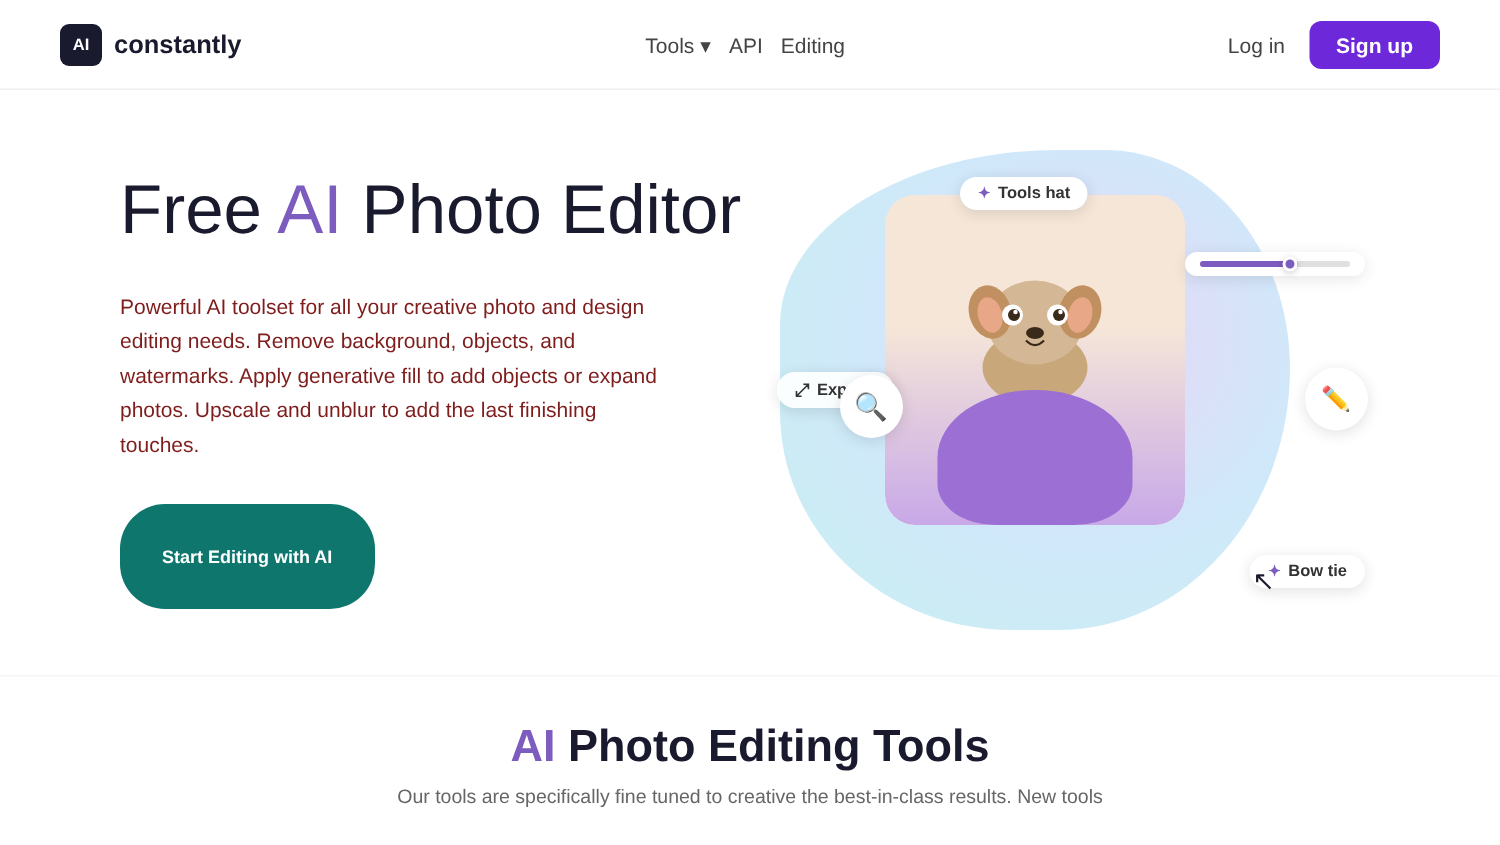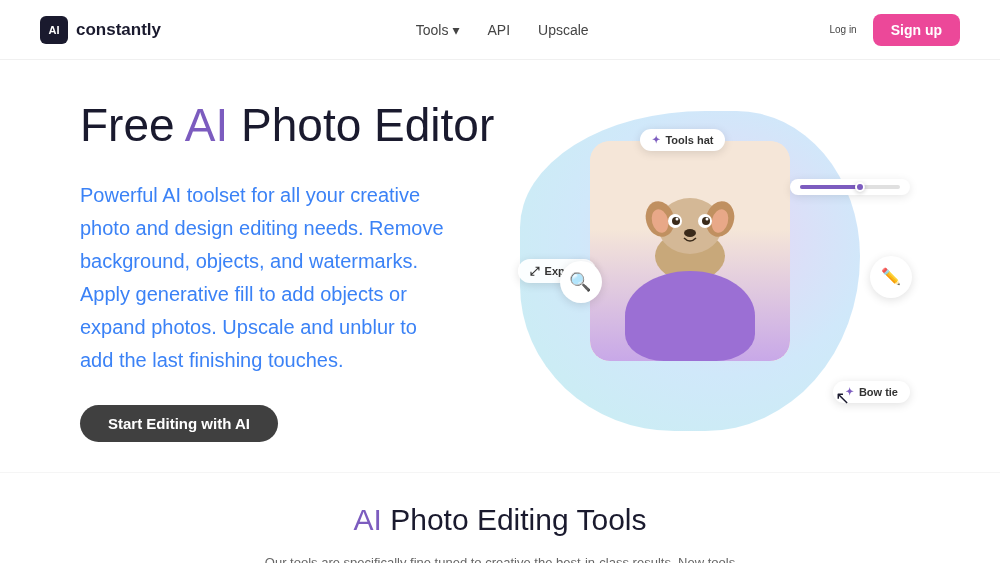--- a/index.html
+++ b/index.html
@@ -8,44 +8,44 @@
     
     nav {
       display: flex; align-items: center; justify-content: space-between;
       padding: 0 40px; height: 60px; border-bottom: 1px solid #f0f0f0;
     }
     .nav-logo { display: flex; align-items: center; gap: 8px; font-weight: 700; font-size: 17px; color: #1a1a2e; }
     .logo-icon {
       width: 28px; height: 28px; background: #1a1a2e; border-radius: 6px;
       display: flex; align-items: center; justify-content: center; color: #fff; font-size: 11px; font-weight: 800;
     }
-    .nav-center { display: flex; align-items: center; gap: 28px; margin-left: 14px; }
+    .nav-center { display: flex; align-items: center; gap: 12px; margin-left: 14px; }
     .nav-link { font-size: 14px; color: #444; cursor: pointer; display: flex; align-items: center; gap: 4px; }
     .nav-right { display: flex; align-items: center; gap: 16px; }
-    .btn-login { font-size: 10px; color: #444; cursor: pointer; }
+    .btn-login { font-size: 14px; color: #444; cursor: pointer; }
     .btn-signup {
-      background: #ec4899; color: #fff; border: none; border-radius: 8px;
+      background: #6d28d9; color: #fff; border: none; border-radius: 8px;
       padding: 8px 18px; font-size: 14px; font-weight: 600; cursor: pointer;
     }
 
     
     .hero {
       display: flex; align-items: center;
       padding: 40px 80px 30px 80px;
       min-height: 340px;
       position: relative;
       overflow: hidden;
     }
     .hero-left { flex: 1; max-width: 420px; }
     .hero-title { font-size: 46px; font-weight: 400; line-height: 1.1; margin-bottom: 28px; }
     .hero-title .ai-highlight { color: #7c5cbf; }
-    .hero-desc { font-size: 20px; color: #3b82f6; line-height: 1.65; margin-bottom: 28px; max-width: 370px; }
+    .hero-desc { font-size: 14px; color: #7f1d1d; line-height: 1.65; margin-bottom: 28px; max-width: 370px; }
     .btn-start {
-      background: #404040; color: #fff; border: none; border-radius: 30px;
-      padding: 10px 28px; font-size: 15px; font-weight: 600; cursor: pointer;
+      background: #0f766e; color: #fff; border: none; border-radius: 30px;
+      padding: 28px 28px; font-size: 12px; font-weight: 600; cursor: pointer;
       display: inline-block;
     }
 
     
     .hero-right {
       flex: 1; display: flex; justify-content: center; align-items: center;
       position: relative; height: 320px;
     }
     
     .hero-blob {
@@ -139,21 +139,21 @@
 
     
     .sparkle { color: #7c5cbf; font-size: 10px; }
 
     
     .tools-section {
       background: #fff; padding: 30px 40px 20px;
       border-top: 1px solid #f5f5f5;
     }
     .tools-title {
-      text-align: center; font-size: 30px; font-weight: 400; margin-bottom: 16px;
+      text-align: center; font-size: 30px; font-weight: 700; margin-bottom: 6px;
     }
     .tools-title .ai-purple { color: #7c5cbf; }
     .tools-subtitle {
       text-align: center; font-size: 13px; color: #666; line-height: 1.5;
     }
   </style>
 </head>
 <body>
 
 <nav>
@@ -166,21 +166,21 @@
 
   <div class="nav-center">
     <span class="nav-link">
       <span>Tools</span>
       <span>▾</span>
     </span>
     <span class="nav-link">
       <span>API</span>
     </span>
     <span class="nav-link">
-      <span>Upscale</span>
+      <span>Editing</span>
     </span>
   </div>
 
   <div class="nav-right">
     <span class="btn-login">Log in</span>
     <button class="btn-signup">Sign up</button>
   </div>
 </nav>
 
 <section class="hero">

